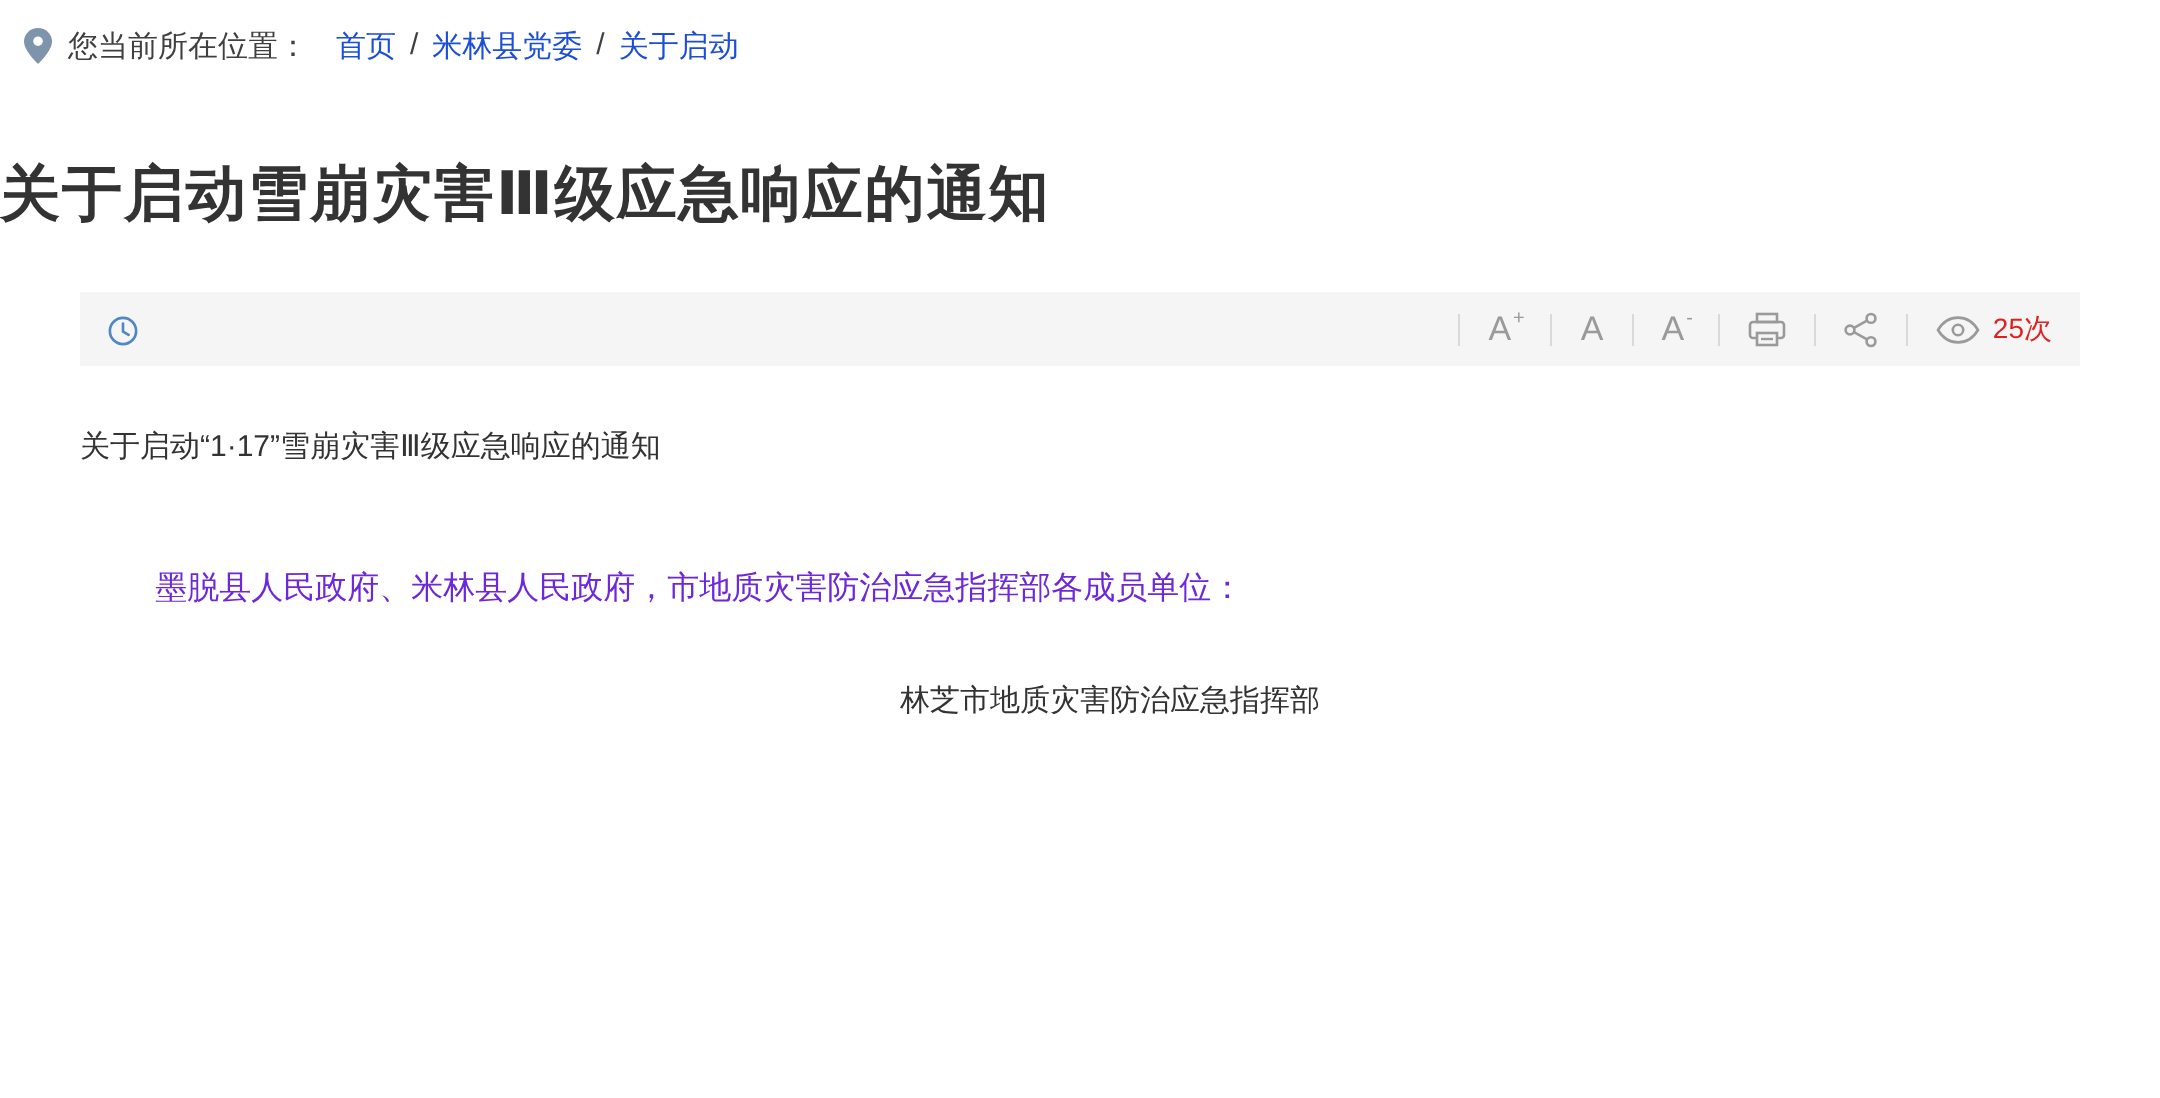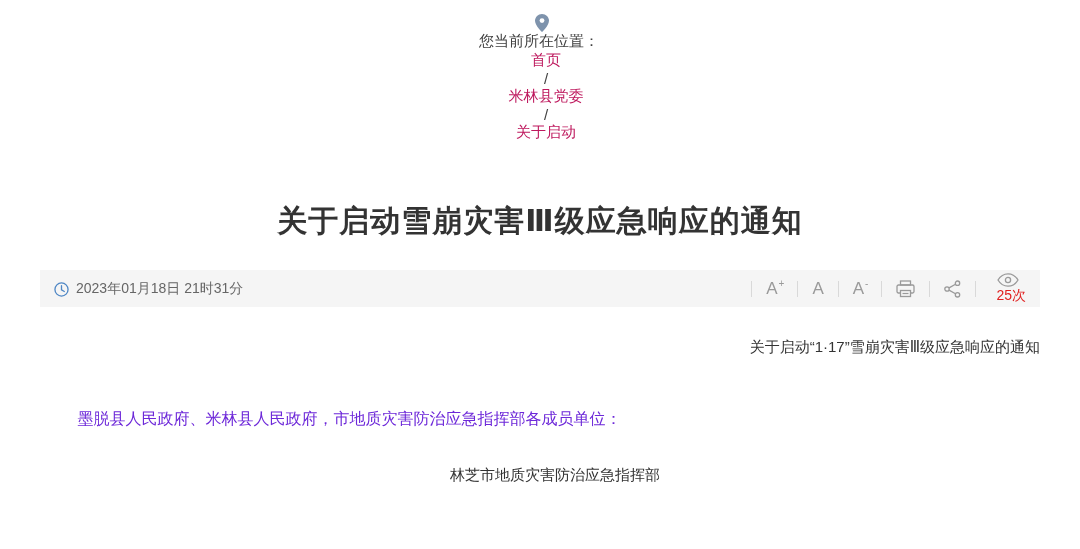--- a/index.html
+++ b/index.html
@@ -5,59 +5,58 @@
   * { margin: 0; padding: 0; box-sizing: border-box; }
   html, body {
     width: 1080px; height: 549px;
     background: #ffffff;
     font-family: "Liberation Sans", "DejaVu Sans", sans-serif;
     color: #333;
     overflow: hidden;
   }
   
   .breadcrumb {
-    display: flex; align-items: center;
+    display: flex; 
     padding: 14px 0 0 12px;
-    font-size: 15px; color: #404040; flex-direction: column;
+    font-size: 15px; color: #404040;
   }
   .breadcrumb .pin { width: 14px; height: 18px; margin-right: 8px; flex: 0 0 auto; }
-  .breadcrumb .crumb { color: #be185d; text-decoration: none; cursor: pointer; }
+  .breadcrumb .crumb { color: #1d4ed8; text-decoration: none; cursor: pointer; }
   .breadcrumb .sep { margin: 0 7px; color: #404040; }
   .breadcrumb .loc-label { margin-right: 14px; }
   
   .article-title {
-    margin-top: 59px;
-    text-align: center;
+    margin-top: 44px;
     font-size: 30px; font-weight: bold; color: #333;
     letter-spacing: 1px;
   }
   
   .meta-bar {
     margin: 28px 40px 0 40px;
     height: 37px;
     background: #f5f5f5;
     display: flex; align-items: center; justify-content: space-between;
     padding: 0 10px 0 14px;
   }
   .meta-left { display: flex; align-items: center; font-size: 14px; color: #666; }
   .meta-left .micon { width: 15px; height: 15px; margin-right: 7px; position: relative; top: 1px; }
   .meta-left .src-group { margin-left: 26px; display: flex; align-items: center; }
   .meta-right { display: flex; align-items: center; }
   .tool { display: flex; align-items: center; justify-content: center;
           padding: 0 14px; cursor: pointer; color: #9a9a9a; }
   .tool-divider { width: 1px; height: 16px; background: #d9d9d9; }
   .font-btn { font-size: 17px; color: #9a9a9a; line-height: 1; }
   .font-btn sup { font-size: 10px; position: relative; top: -5px; left: 1px; }
-  .views { display: flex; align-items: center; padding: 0 4px 0 14px; flex-direction: column; }
+  .views { display: flex; align-items: center; padding: 0 4px 0 14px; }
   .views .count { font-size: 14px; margin-left: 6px; }
   
   .article-body { margin: 0 40px; }
   .sub-title {
     margin-top: 31px;
-    text-align: right;
+    text-align: left;
     font-size: 15px; color: #333;
   }
   .para {
     font-size: 16px; color: #6d28d9;
     line-height: 36px;
     text-indent: 2.35em;
     text-align: justify;
   }
   .para-first { margin-top: 44px; }
   .signature-block { margin-top: 20px; }
@@ -80,21 +79,20 @@
 </div>
 
 <h1 class="article-title">关于启动雪崩灾害Ⅲ级应急响应的通知</h1>
 
 <div class="meta-bar">
   <div class="meta-left">
     <svg class="micon" viewBox="0 0 16 16">
       <circle cx="8" cy="8" r="7" fill="none" stroke="#4f87c5" stroke-width="1.4"></circle>
       <path d="M8 4v4.3l3 1.8" fill="none" stroke="#4f87c5" stroke-width="1.4" stroke-linecap="round"></path>
     </svg>
-    <span>2023年01月18日 21时31分</span>
   </div>
   <div class="meta-right">
     <span class="tool-divider"></span>
     <span class="tool font-btn">
         <span>A</span>
         <sup>+</sup>
       </span>
     <span class="tool-divider"></span>
     <span class="tool font-btn">
         <span>A</span>

